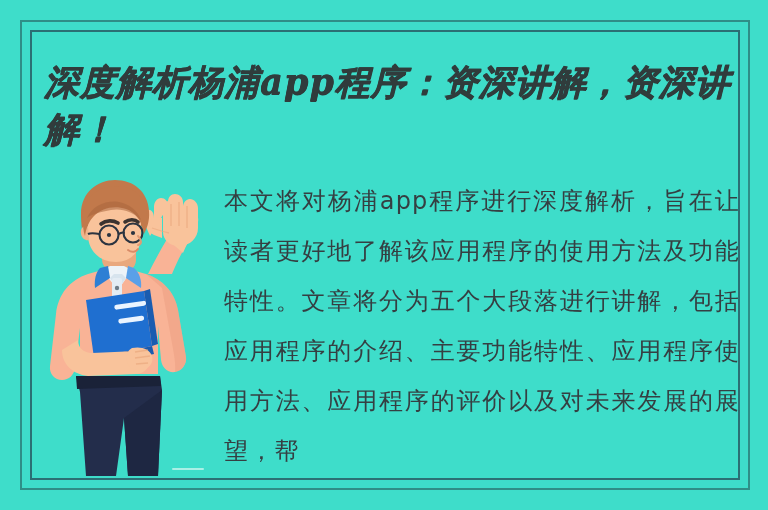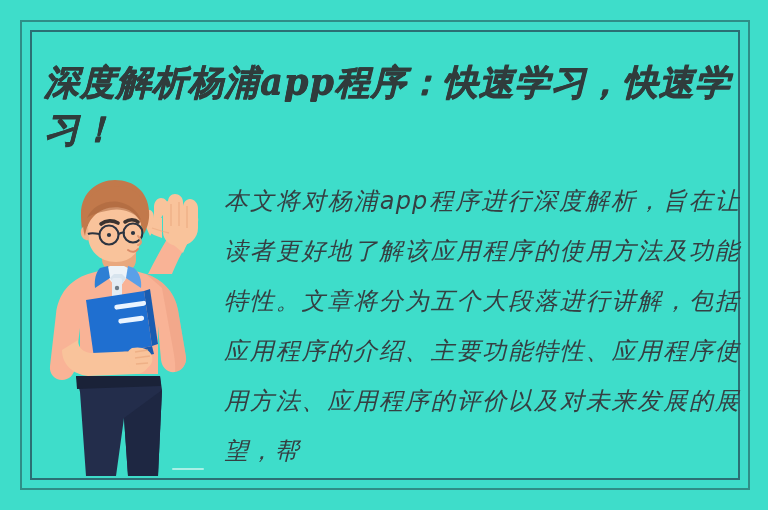--- a/index.html
+++ b/index.html
@@ -67,21 +67,20 @@
     left: 224px;
     top: 176px;
     width: 516px;
     color: #353F42;
     font-family: "DejaVu Sans", "Liberation Sans", sans-serif;
     font-size: 24px;
     line-height: 50px;
     letter-spacing: 1.2px;
     text-align: justify;
     text-justify: inter-ideograph;
-    font-style: italic;
   }
 
   
   .illustration {
     position: absolute;
     left: 40px;
     top: 178px;
     width: 186px;
     height: 302px;
   }
@@ -99,21 +98,21 @@
   }
 </style>
 </head>
 <body>
 
 <div id="poster">
 
   <div class="frame-outer"></div>
   <div class="frame-inner"></div>
 
-  <div class="title">深度解析杨浦app程序：快速学习，快速学习！</div>
+  <div class="title">深度解析杨浦app程序：资深讲解，资深讲解！</div>
 
   <div class="body-copy">本文将对杨浦app程序进行深度解析，旨在让读者更好地了解该应用程序的使用方法及功能特性。文章将分为五个大段落进行讲解，包括应用程序的介绍、主要功能特性、应用程序使用方法、应用程序的评价以及对未来发展的展望，帮</div>
 
   <div class="illustration">
     <svg viewBox="0 0 186 302" width="186" height="302" xmlns="http://www.w3.org/2000/svg">
 
       <g>
         <path d="M108 96 C116 80 126 62 134 50 C138 44 146 42 150 47 C154 52 152 58 148 64 C142 74 136 86 132 96 Z" fill="#F9B396"></path>
 
         <path d="M128 62 C132 54 139 44 143 38 C147 32 154 32 157 37 C160 42 157 48 154 53 C150 60 146 68 143 75 Z" fill="#F9C39B"></path>

